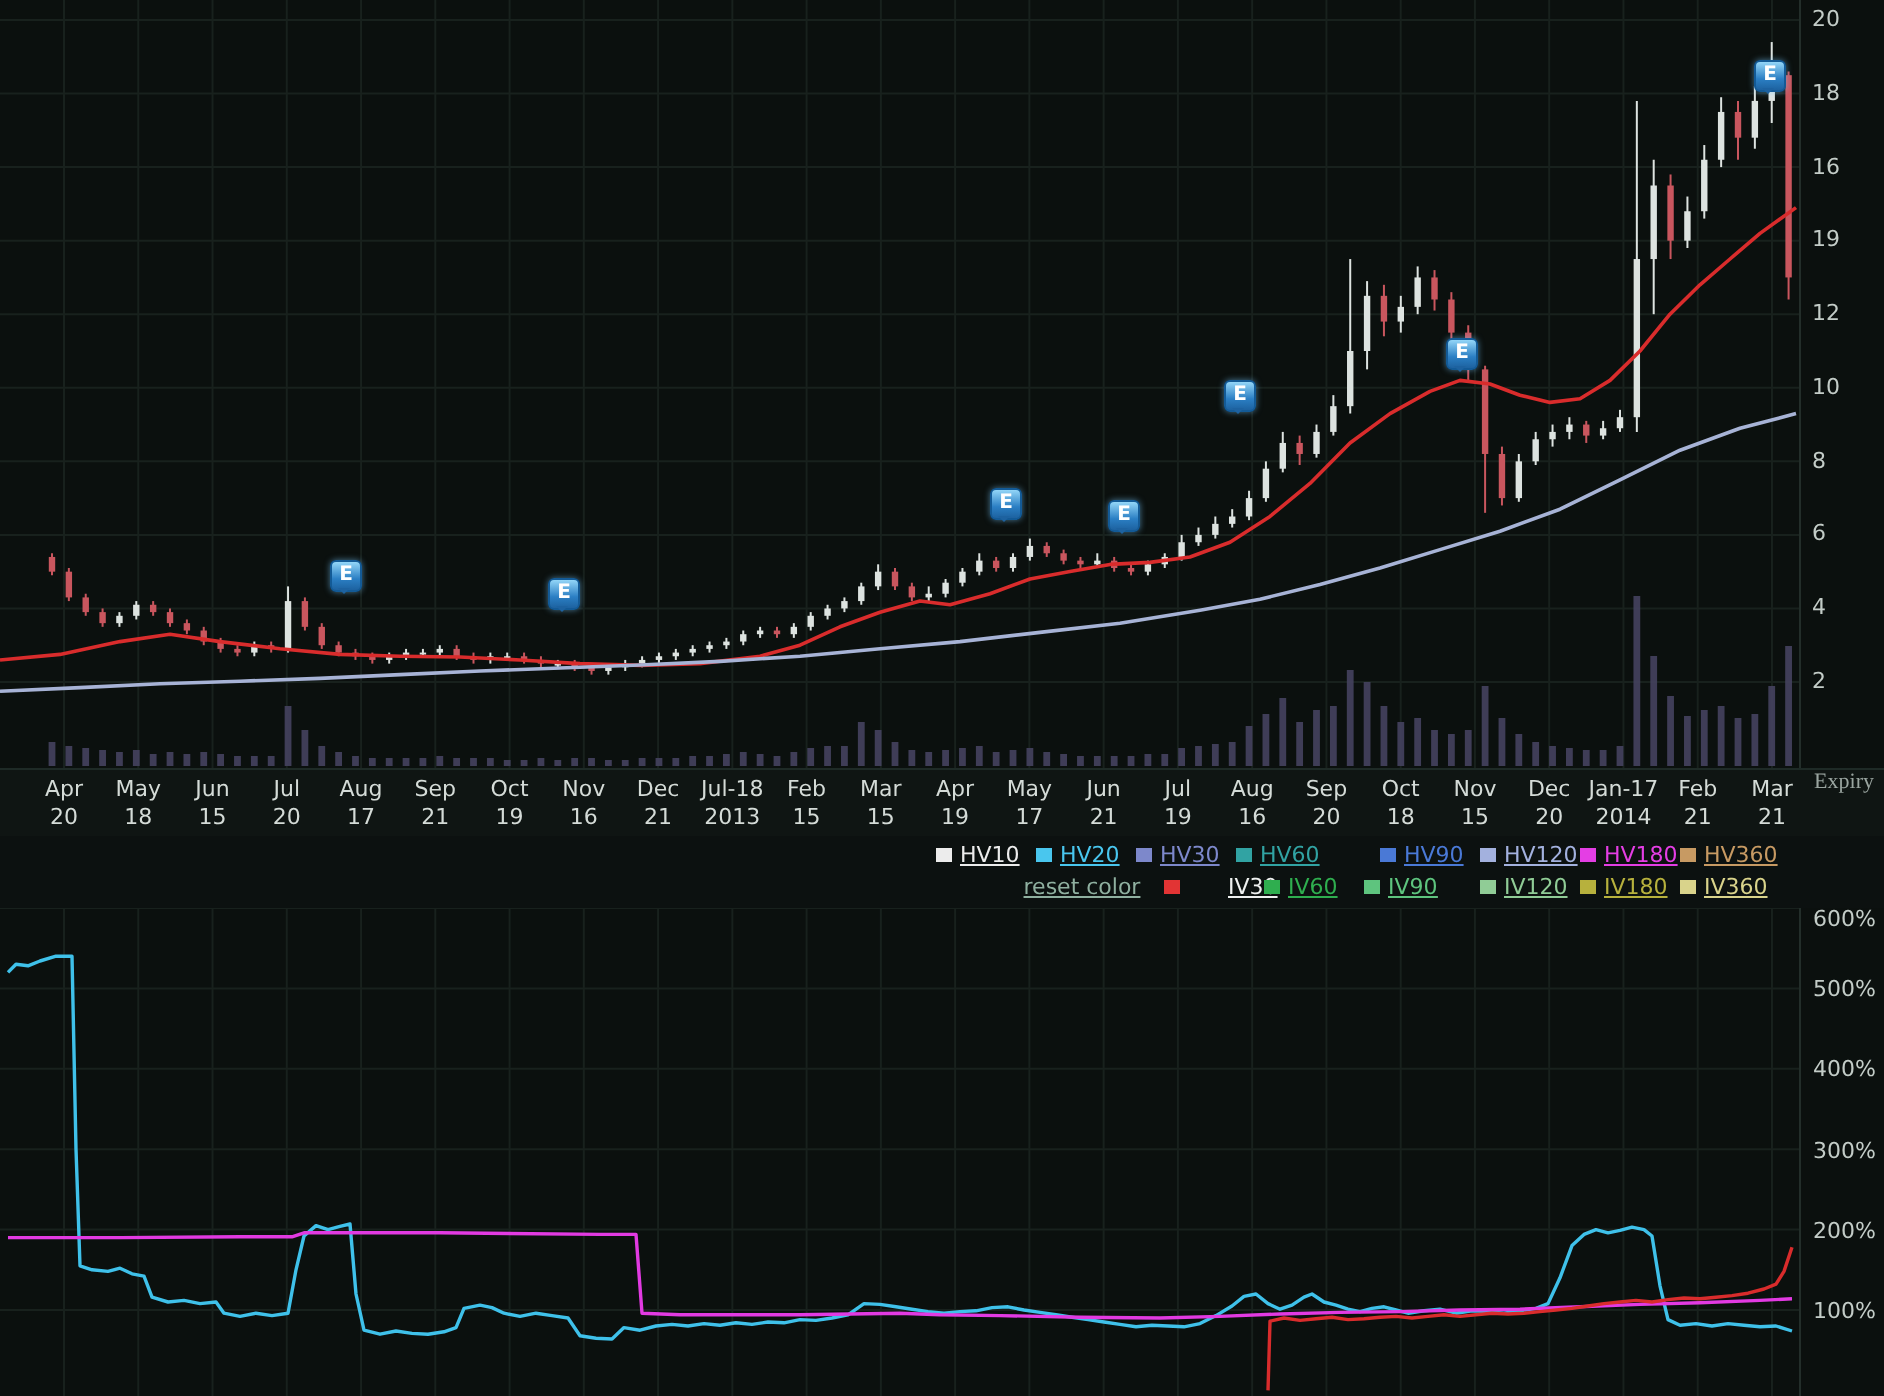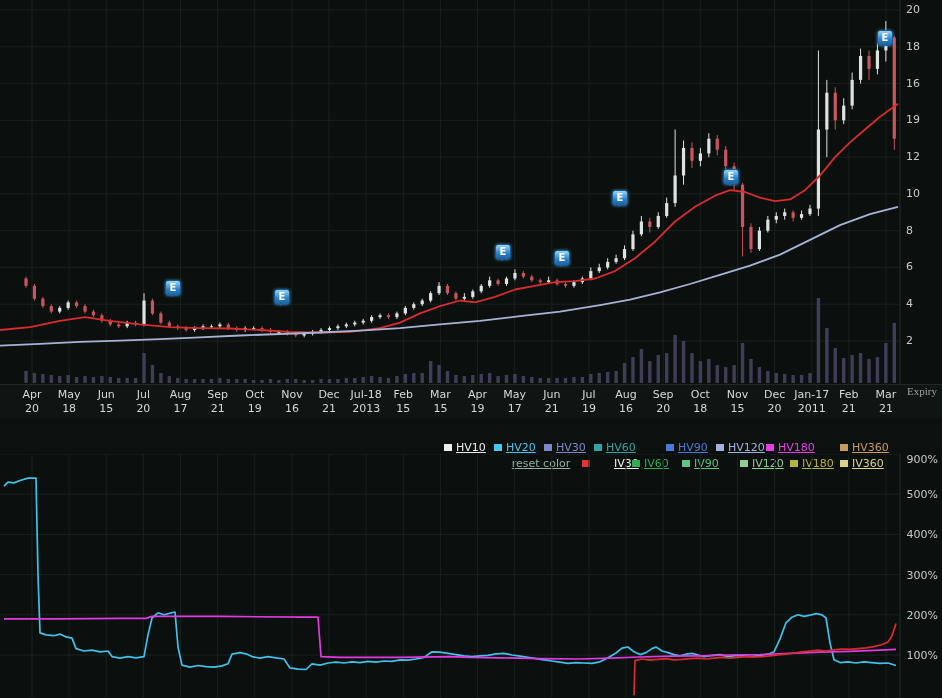--- a/index.html
+++ b/index.html
@@ -7,21 +7,21 @@
        font-family:"DejaVu Sans",sans-serif;color:#c2cbc6;}
   .price-chart{position:absolute;top:0;left:0;width:942px;height:384px;}
   .vol-chart{position:absolute;top:454px;left:0;width:942px;height:244px;border-bottom:2px solid #173128;}
   svg{position:absolute;top:0;left:0;}
   .y-label{position:absolute;left:906px;width:32px;font-size:11px;color:#c3ccc7;}
   .pct-label{position:absolute;right:4px;width:40px;text-align:right;font-size:11px;color:#c3ccc7;}
   .xaxis{position:absolute;top:384px;left:0;width:942px;height:34px;background:#0f1513;border-top:1px solid #1e2a26;}
   .tick{position:absolute;top:3px;width:44px;text-align:center;font-size:11px;color:#d4dbd7;line-height:14px;}
   .expiry{position:absolute;right:5px;top:0;font-size:11px;color:#9aa5a0;font-family:Liberation Serif, serif;}
   .legend{position:absolute;top:418px;left:0;width:942px;height:36px;background:#0c1110;}
-  .lg-row{position:absolute;right:52px;display:flex;align-items:center;margin-top:20px;}
+  .lg-row{position:absolute;right:52px;display:flex;align-items:center;}
   #lgRow1{top:3px}
   #lgRow2{top:19px}
   .lg-item{width:50px;display:flex;align-items:center;gap:4px;font-size:11px;cursor:pointer;}
   .lg-item.reset{width:100px;justify-content:center;}
   .sw{width:8px;height:7px;display:inline-block;flex:none;}
   .lg-txt{text-decoration:underline;white-space:nowrap;}
   .e-badge{position:absolute;width:14px;height:14px;z-index:5;
      background:linear-gradient(#93d6f8,#2b7fc4 60%,#1d62a0);
      border:1px solid #135a96;border-radius:3px;color:#fff;font-size:10px;font-weight:bold;
      text-align:center;line-height:13px;box-shadow:0 0 3px rgba(120,200,255,.55);cursor:pointer;}
@@ -483,21 +483,21 @@
       <div class="tick" style="left: 715.47px;">
         <div>Nov</div>
         <div>15</div>
       </div>
       <div class="tick" style="left: 752.6px;">
         <div>Dec</div>
         <div>20</div>
       </div>
       <div class="tick" style="left: 789.73px;">
         <div>Jan-17</div>
-        <div>2011</div>
+        <div>2014</div>
       </div>
       <div class="tick" style="left: 826.86px;">
         <div>Feb</div>
         <div>21</div>
       </div>
       <div class="tick" style="left: 863.99px;">
         <div>Mar</div>
         <div>21</div>
       </div>
     </div>
@@ -521,21 +521,21 @@
           <span class="lg-txt" style="color: rgb(49, 163, 163);">HV60</span>
         </span>
         <span class="lg-item" style="width: 50px;">
           <span class="sw" style="background: rgb(74, 121, 214);"></span>
           <span class="lg-txt" style="color: rgb(74, 121, 214);">HV90</span>
         </span>
         <span class="lg-item" style="width: 50px;">
           <span class="sw" style="background: rgb(163, 177, 222);"></span>
           <span class="lg-txt" style="color: rgb(163, 177, 222);">HV120</span>
         </span>
-        <span class="lg-item" style="width: 74px;">
+        <span class="lg-item" style="width: 50px;">
           <span class="sw" style="background: rgb(228, 62, 228);"></span>
           <span class="lg-txt" style="color: rgb(228, 62, 228);">HV180</span>
         </span>
         <span class="lg-item" style="width: 50px;">
           <span class="sw" style="background: rgb(199, 154, 99);"></span>
           <span class="lg-txt" style="color: rgb(199, 154, 99);">HV360</span>
         </span>
       </div>
     <div class="lg-row" id="lgRow2">
         <span class="lg-item reset" style="width: 100px;">
@@ -598,20 +598,20 @@
         <line x1="0" y1="40.19999999999999" x2="900" y2="40.19999999999999" stroke="#18211d" stroke-width="1"></line>
         <line x1="0" y1="80.39999999999999" x2="900" y2="80.39999999999999" stroke="#18211d" stroke-width="1"></line>
         <line x1="0" y1="120.6" x2="900" y2="120.6" stroke="#18211d" stroke-width="1"></line>
         <line x1="0" y1="160.8" x2="900" y2="160.8" stroke="#18211d" stroke-width="1"></line>
         <line x1="0" y1="201" x2="900" y2="201" stroke="#18211d" stroke-width="1"></line>
         <line x1="900" y1="0" x2="900" y2="244" stroke="#232e2a"></line>
         <polyline points="4,32.2 8,28.1 14,28.9 20,26.5 28,24.1 36,24.1 38,120.6 40,178.9 46,180.9 54,181.7 60,180.1 66,182.9 72,184.1 76,194.6 84,197.0 92,196.2 100,197.8 108,197.0 112,202.6 120,204.2 128,202.6 136,203.8 144,202.6 148,180.9 152,164.0 158,158.8 164,160.8 170,159.2 175,158.0 178,193.0 182,211.1 190,213.1 198,211.5 206,212.7 214,213.1 222,211.9 228,209.8 232,200.2 240,198.6 246,199.8 252,202.6 260,204.2 268,202.6 276,203.8 284,205.0 290,213.9 298,215.1 306,215.5 312,209.8 320,211.1 328,209.0 336,208.2 344,209.0 352,207.8 360,208.6 368,207.4 376,208.2 384,207.0 392,207.4 400,205.8 408,206.2 416,205.0 424,203.4 432,197.8 440,198.2 448,199.4 456,200.6 464,201.8 472,202.6 480,201.8 488,201.4 496,199.8 504,199.4 512,201.0 520,202.2 528,203.4 536,204.6 544,205.8 552,207.0 560,208.2 568,209.4 576,208.6 584,209.0 592,209.4 600,207.8 608,203.8 616,199.0 622,194.2 628,193.0 634,197.8 640,200.6 646,198.6 652,194.6 656,193.0 662,197.0 668,198.6 674,200.6 680,201.8 686,200.2 692,199.4 698,201.0 704,202.6 712,201.4 720,200.6 728,202.6 736,201.4 744,201.8 752,202.6 760,201.4 768,200.2 774,197.8 780,184.9 786,168.8 792,163.2 798,160.8 804,162.4 810,161.2 816,159.6 822,160.8 826,164.0 830,188.9 834,205.8 840,208.6 848,207.8 856,209.0 864,207.8 872,208.6 880,209.4 888,209.0 896,211.5" fill="none" stroke="#3fc1ea" stroke-width="1.7" stroke-linejoin="round"></polyline>
         <polyline points="4,164.8 60,164.8 120,164.4 146,164.4 152,162.4 220,162.4 300,163.2 318,163.2 321,202.6 340,203.4 400,203.4 450,202.6 470,203.4 500,203.8 540,204.6 580,205.0 610,204.2 640,203.0 670,202.2 700,201.8 730,201.0 760,200.6 790,199.4 820,198.2 850,197.4 880,196.2 896,195.4" fill="none" stroke="#e23ae2" stroke-width="1.7" stroke-linejoin="round"></polyline>
         <polyline points="634,241.2 635,206.6 642,205.0 650,206.2 658,205.4 666,204.6 674,205.8 682,205.4 690,204.6 698,204.2 706,205.0 714,204.2 722,203.4 730,204.2 738,203.4 746,202.6 754,203.0 762,202.6 770,201.8 778,201.0 786,200.2 794,199.0 802,197.8 810,197.0 818,196.2 826,197.0 834,195.8 842,195.0 850,195.4 858,194.6 866,193.8 874,192.6 882,190.5 888,188.1 892,181.7 896,169.6" fill="none" stroke="#d92c2c" stroke-width="1.7" stroke-linejoin="round"></polyline>
       </svg>
-  <div class="pct-label" style="top: -1px;">900%</div>
+  <div class="pct-label" style="top: -1px;">600%</div>
       <div class="pct-label" style="top: 34.2px;">500%</div>
       <div class="pct-label" style="top: 74.4px;">400%</div>
       <div class="pct-label" style="top: 114.6px;">300%</div>
       <div class="pct-label" style="top: 154.8px;">200%</div>
       <div class="pct-label" style="top: 195px;">100%</div>
     </div>
 </div>
 
 </body></html>

